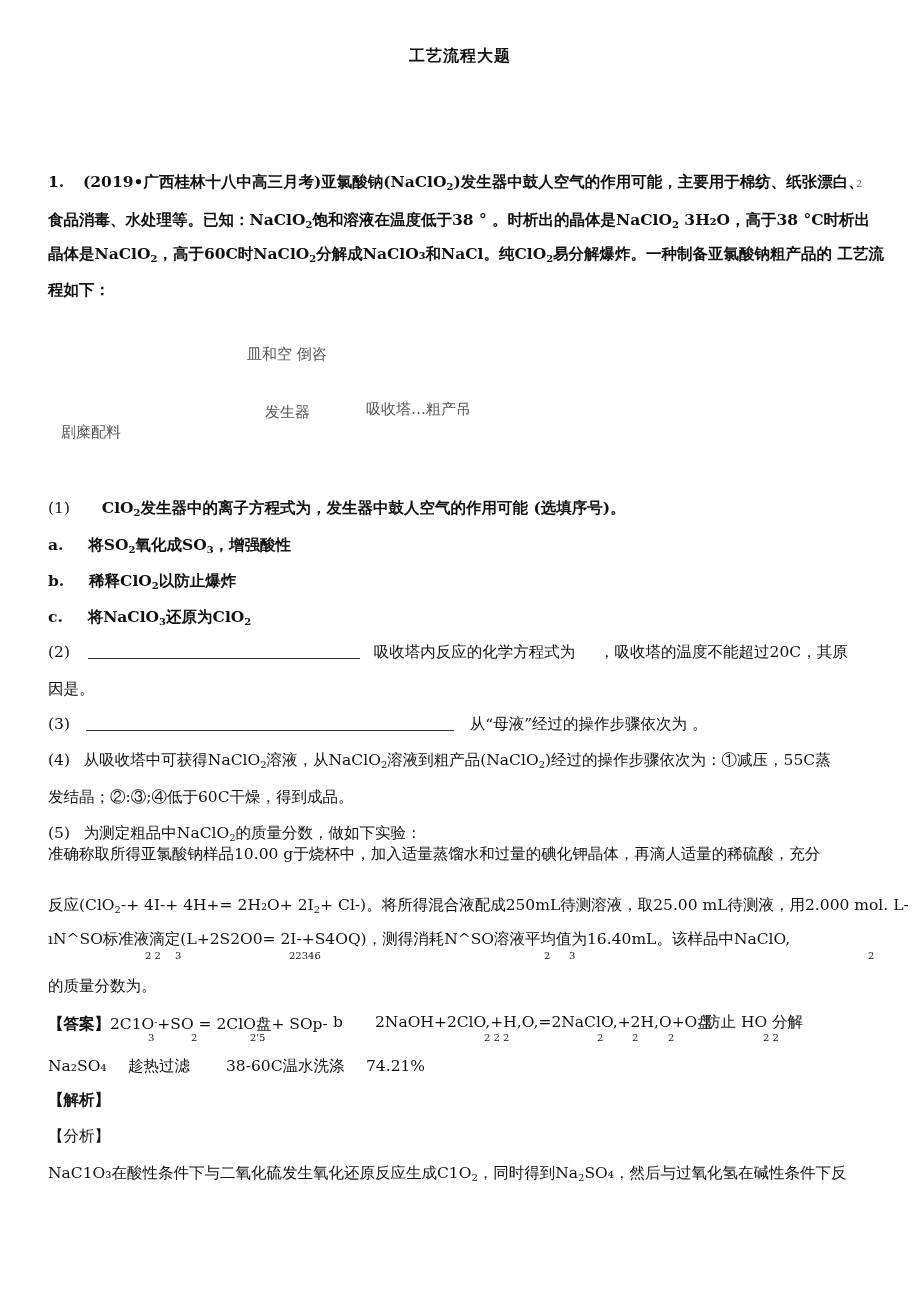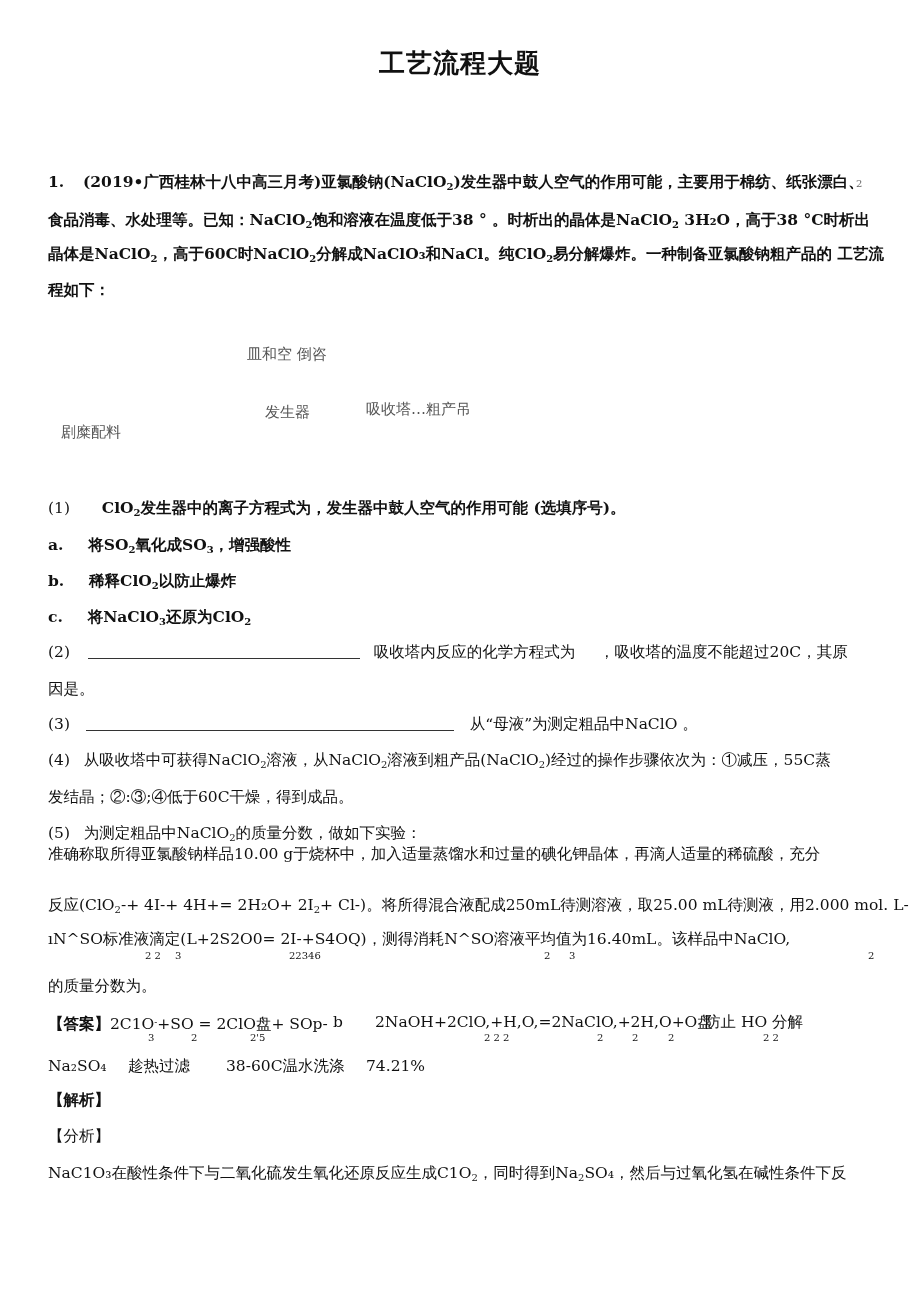--- a/index.html
+++ b/index.html
@@ -21,21 +21,21 @@
       width: 920px; height: 1302px;
     }
     .title {
       position: absolute;
       top: 46px;
       left: 0;
       width: 920px;
       text-align: center;
       font-family: "DejaVu Sans", "Liberation Sans", sans-serif;
       font-weight: bold;
-      font-size: 26px;
+      font-size: 16px;
       letter-spacing: 1px;
     }
     .line {
       position: absolute;
       left: 48px;
       white-space: nowrap;
       font-size: 15.5px;
       line-height: 20px;
     }
     .bold { font-weight: bold; }
@@ -123,21 +123,21 @@
     <span style="display:inline-block;width:14px;"></span>
     <span>，吸收塔的温度不能超过20C，其原</span>
   </div>
   <div class="line" style="top:679px;">因是。</div>
 
   <div class="line" style="top:714px;">
     <span>(3)</span>
     <span style="display:inline-block;width:6px;"></span>
     <span class="under" style="width:368px;"></span>
     <span style="display:inline-block;width:6px;"></span>
-    <span>从“母液”为测定粗品中NaClO  。</span>
+    <span>从“母液”经过的操作步骤依次为  。</span>
   </div>
 
   <div class="line" style="top:750px;">
     <span>(4)</span>
     <span style="display:inline-block;width:4px;"></span>
     <span>从吸收塔中可获得NaClO</span><span class="sub">2</span><span>溶液，从NaClO</span><span class="sub">2</span><span>溶液到粗产品(NaClO</span><span class="sub">2</span><span>)经过的操作步骤依次为：①减压，55C蒸</span>
   </div>
   <div class="line" style="top:787px;">发结晶；②:③;④低于60C干燥，得到成品。</div>
 
   <div class="line" style="top:823px;">

